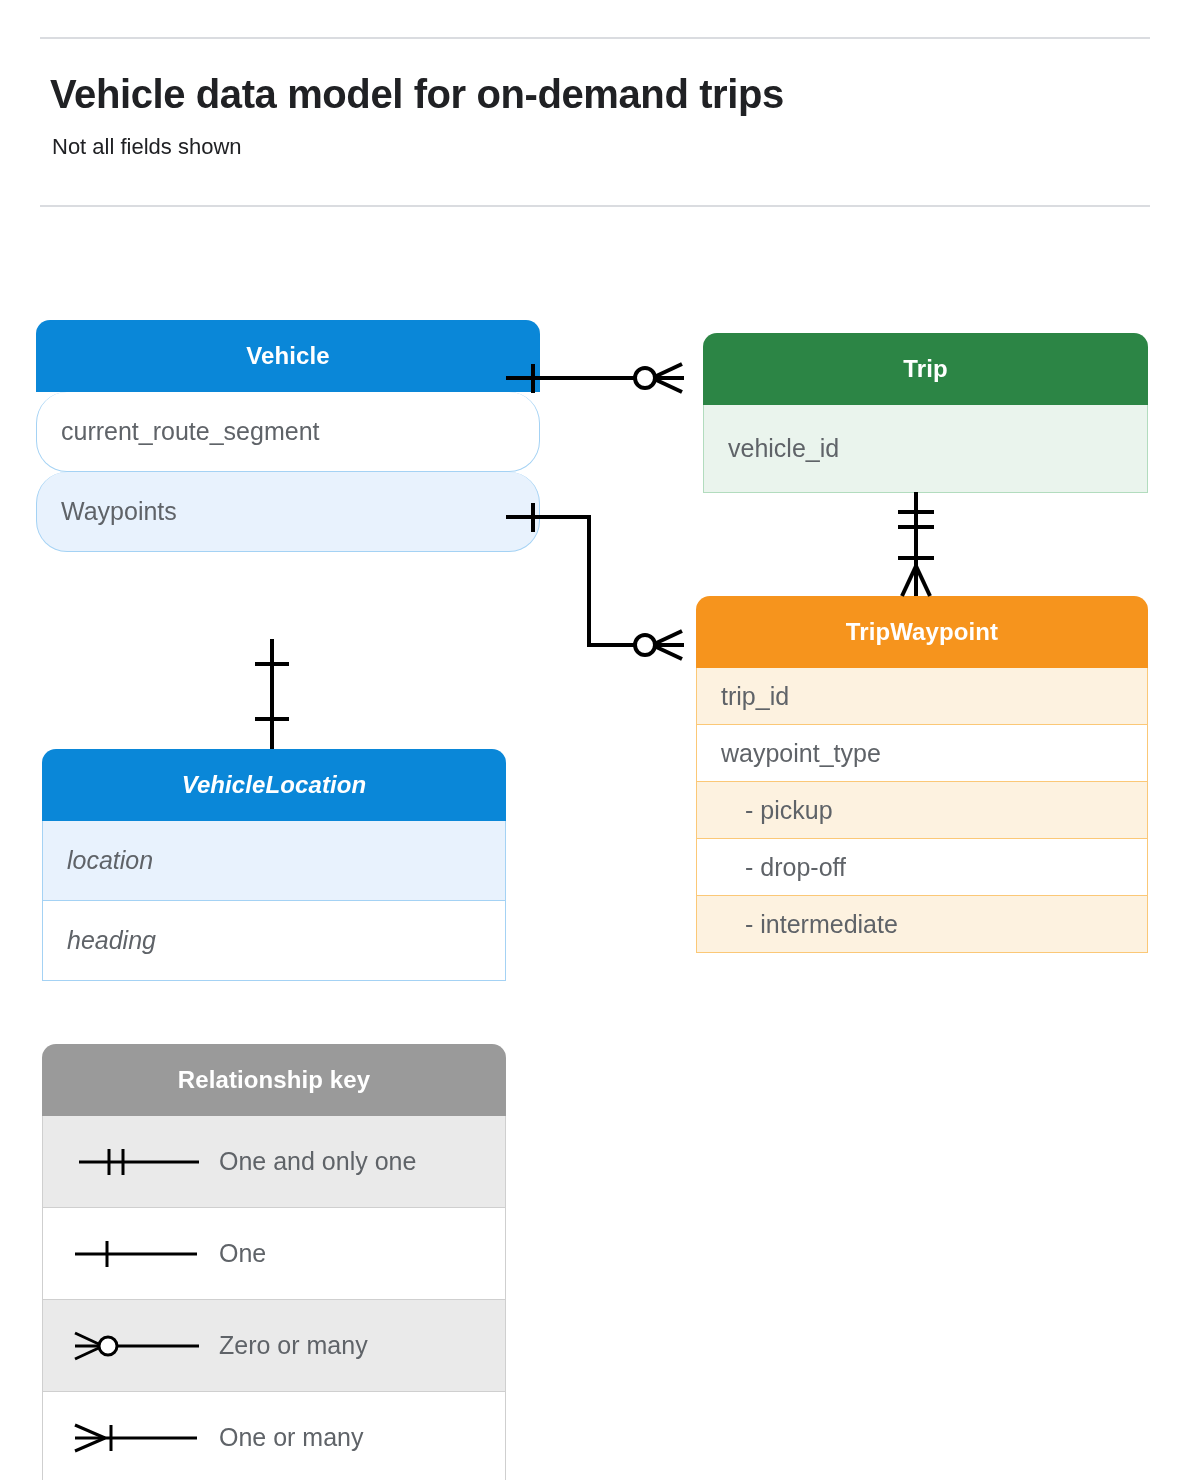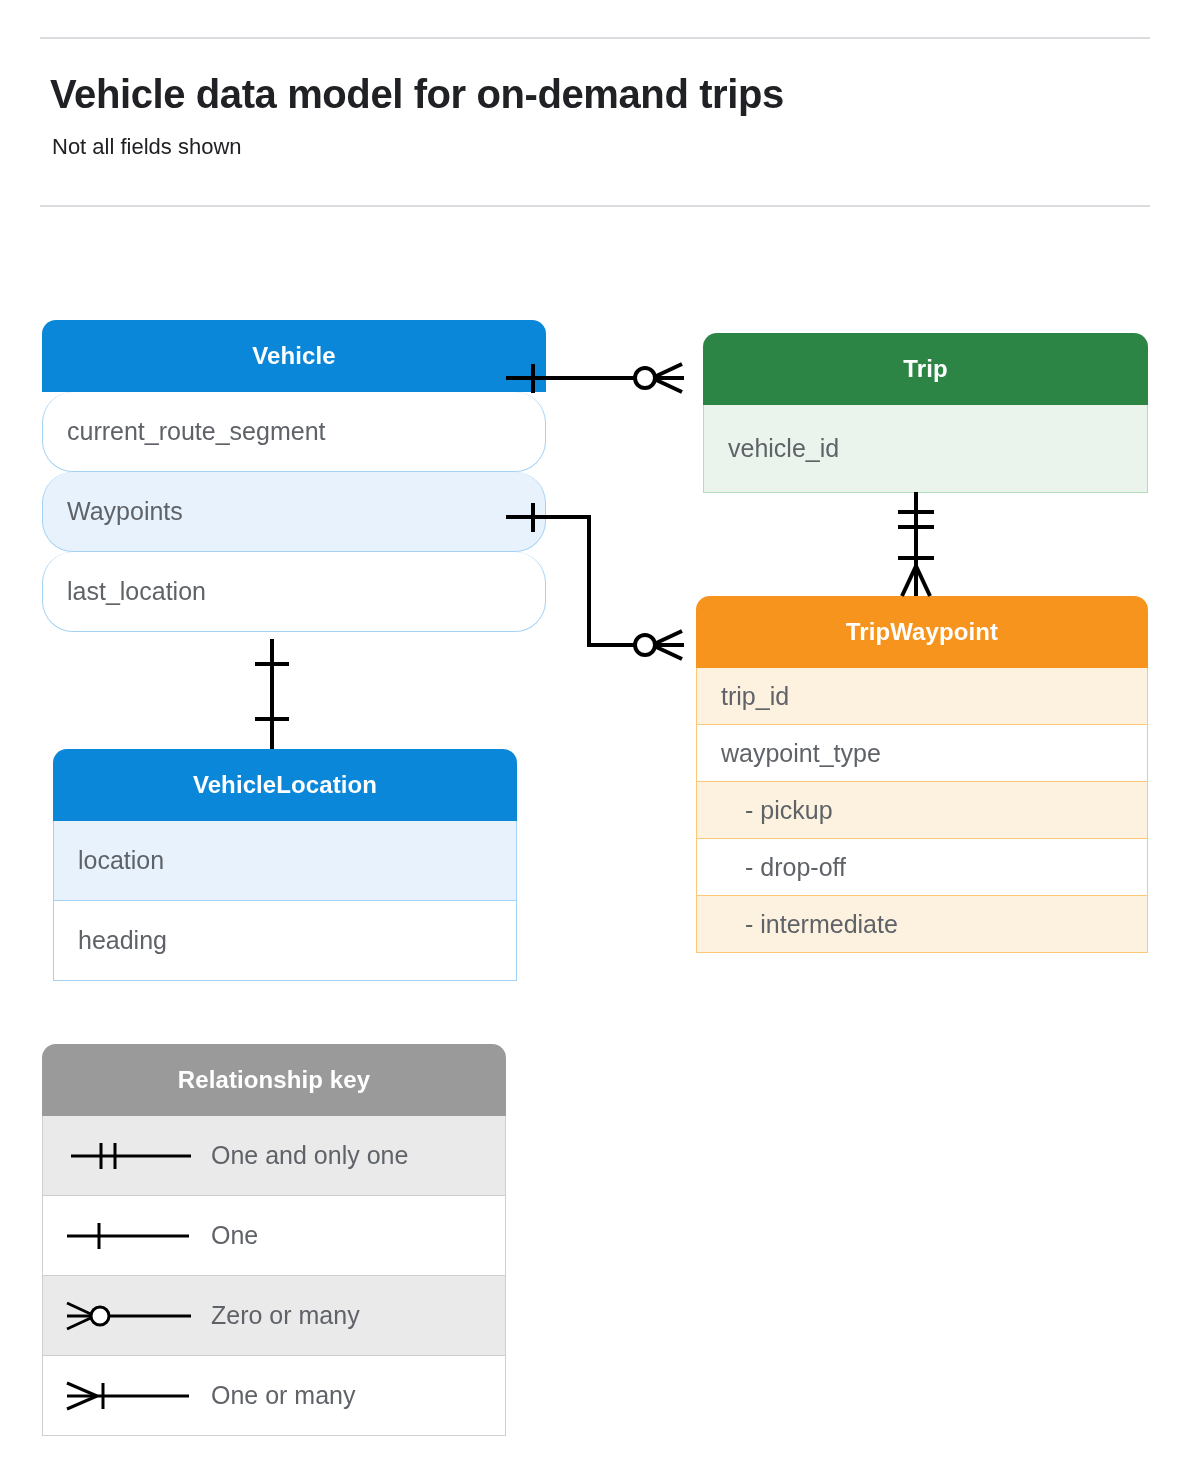--- a/index.html
+++ b/index.html
@@ -87,39 +87,39 @@
   .theme-orange .entity-header { background: #f6941d; }
   .theme-orange .entity-row { border-color: #fbc877; background: #ffffff; }
   .theme-orange .entity-row.alt { background: #fdf2e0; }
 
   
   .theme-gray .entity-header { background: #9a9a9a; }
   .theme-gray .entity-row { border-color: #cfcfcf; background: #ffffff; }
   .theme-gray .entity-row.alt { background: #eaeaea; }
 
   
-  #entity-vehicle          { left: 42px;  top: 320px;  width: 504px; }
+  #entity-vehicle          { left: 36px;  top: 320px;  width: 504px; }
   #entity-vehicle .entity-header { height: 72px; }
   #entity-vehicle .entity-row    { height: 80px; border-radius: 31px; }
 
   #entity-trip             { left: 684px; top: 333px;  width: 464px; padding-left: 19px; }
   #entity-trip .entity-header { height: 72px; }
   #entity-trip .entity-row    { height: 88px; }
 
   #entity-tripwaypoint     { left: 684px; top: 596px;  width: 464px; padding-left: 12px; }
   #entity-tripwaypoint .entity-header { height: 72px; }
   #entity-tripwaypoint .entity-row    { height: 57px; }
 
-  #entity-vehiclelocation  { left: 53px;  top: 749px;  width: 464px; }
+  #entity-vehiclelocation  { left: 42px;  top: 749px;  width: 464px; font-style: italic; }
   #entity-vehiclelocation .entity-header { height: 72px; }
   #entity-vehiclelocation .entity-row    { height: 80px; }
 
   #legend-box              { left: 42px;  top: 1044px; width: 464px; }
   #legend-box .entity-header { height: 72px; }
-  #legend-box .entity-row    { height: 80px; padding-left: 8px; }
+  #legend-box .entity-row    { height: 92px; padding-left: 16px; }
 
   .legend-row-inner {
     display: flex;
     align-items: center;
     width: 100%;
   }
   .legend-symbol {
     width: 160px;
     flex: 0 0 160px;
     display: flex;
@@ -147,21 +147,20 @@
 
 <div class="rule" id="rule-top"></div>
 <div id="page-title">Vehicle data model for on-demand trips</div>
 <div id="page-subtitle">Not all fields shown</div>
 <div class="rule" id="rule-mid"></div>
 
 <div class="entity theme-blue" id="entity-vehicle">
   <div class="entity-header">Vehicle</div>
   <div class="entity-row">current_route_segment</div>
   <div class="entity-row alt">Waypoints</div>
-  <div class="entity-row">last_location</div>
 </div>
 
 <div class="entity theme-green" id="entity-trip">
   <div class="entity-header">Trip</div>
   <div class="entity-row alt">vehicle_id</div>
 </div>
 
 <div class="entity theme-orange" id="entity-tripwaypoint">
   <div class="entity-header">TripWaypoint</div>
   <div class="entity-row alt">trip_id</div>

